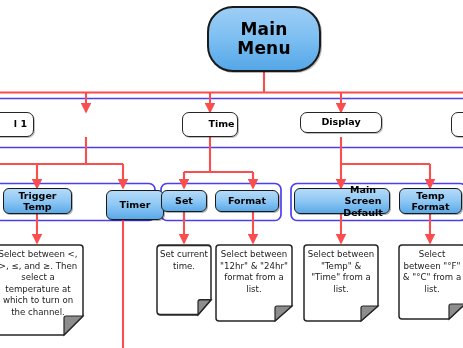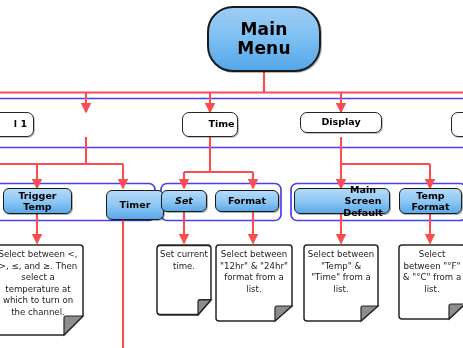--- a/index.html
+++ b/index.html
@@ -196,21 +196,21 @@
     <div>
       <div>Trigger</div>
       <div>Temp</div>
     </div>
   </div>
 
   <div class="node-sub" style="left:94px; top:190px; width:58px; height:30px;margin-left:12px;">
     <span>Timer</span>
   </div>
 
-  <div class="node-sub" style="left:161px; top:190px; width:46px; height:22px;font-style:italic;">
+  <div class="node-sub" style="left:161px; top:190px; width:46px; height:22px;">
     <span>Set</span>
   </div>
 
   <div class="node-sub" style="left:215px; top:190px; width:64px; height:22px;">
     <span>Format</span>
   </div>
 
   <div class="node-sub" style="left:294px; top:188px; width:96px; height:26px;padding-left:42px;">
     <div>
       <div>Main Screen</div>

